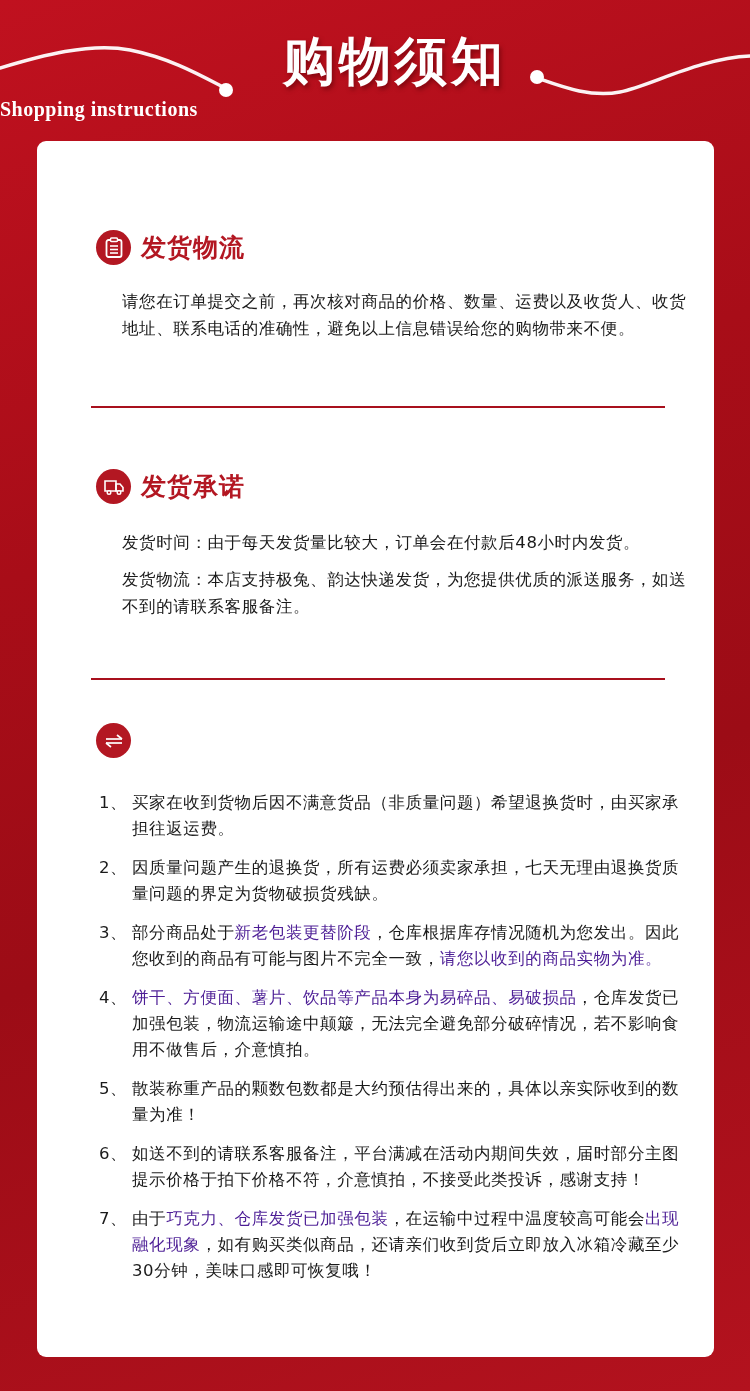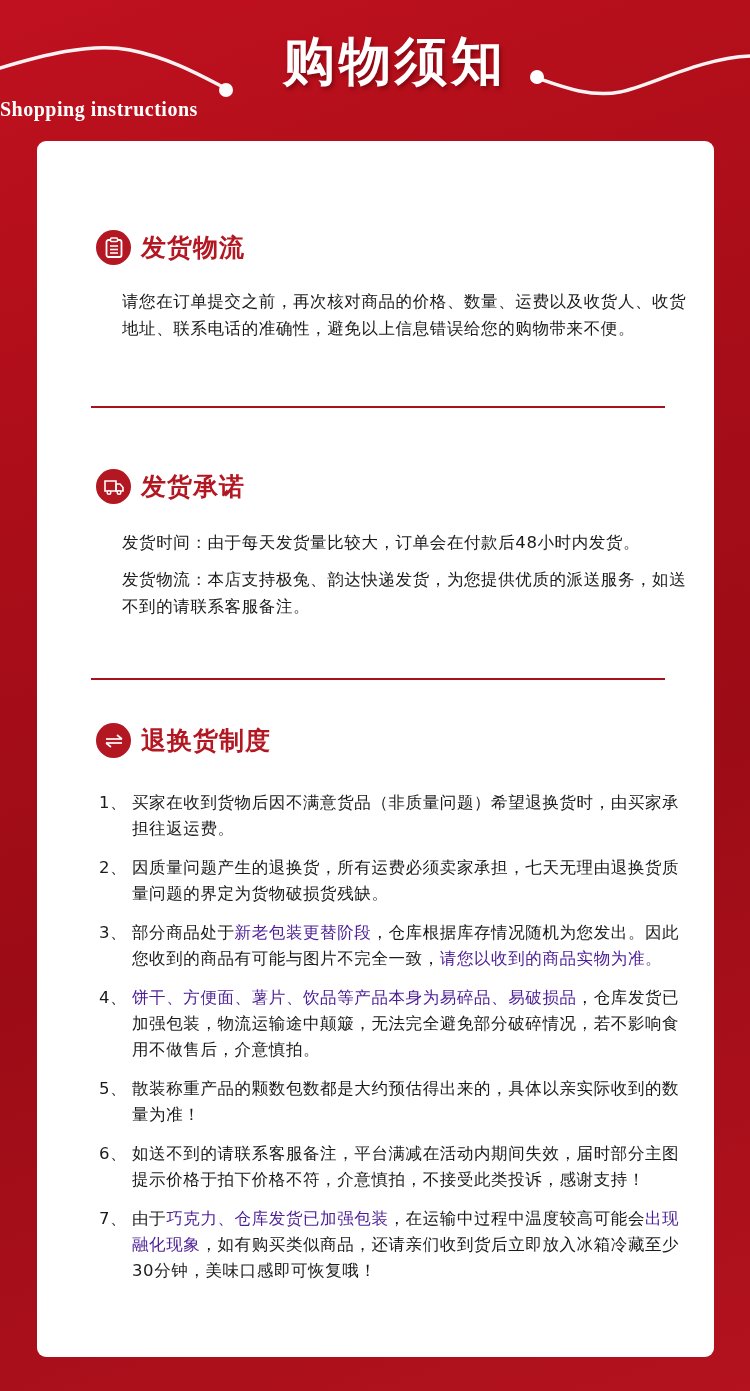--- a/index.html
+++ b/index.html
@@ -94,21 +94,20 @@
 
   <div class="section-head" style="top:582px;">
     <div class="section-icon">
       <svg width="22" height="18" viewBox="0 0 22 18">
         <line x1="3" y1="7" x2="19" y2="7" stroke="#fff" stroke-width="1.7"></line>
         <polyline points="14,3 19,7" fill="none" stroke="#fff" stroke-width="1.7"></polyline>
         <line x1="3" y1="11" x2="19" y2="11" stroke="#fff" stroke-width="1.7"></line>
         <polyline points="8,15 3,11" fill="none" stroke="#fff" stroke-width="1.7"></polyline>
       </svg>
     </div>
-    <span class="section-title">退换货制度</span>
   </div>
 
   <ul class="list" style="top:649px;">
     <li>
       <span class="num">1、</span>
       <span>买家在收到货物后因不满意货品（非质量问题）希望退换货时，由买家承担往返运费。</span>
     </li>
     <li style="margin-top:10px;">
       <span class="num">2、</span>
       <span>因质量问题产生的退换货，所有运费必须卖家承担，七天无理由退换货质量问题的界定为货物破损货残缺。</span>

